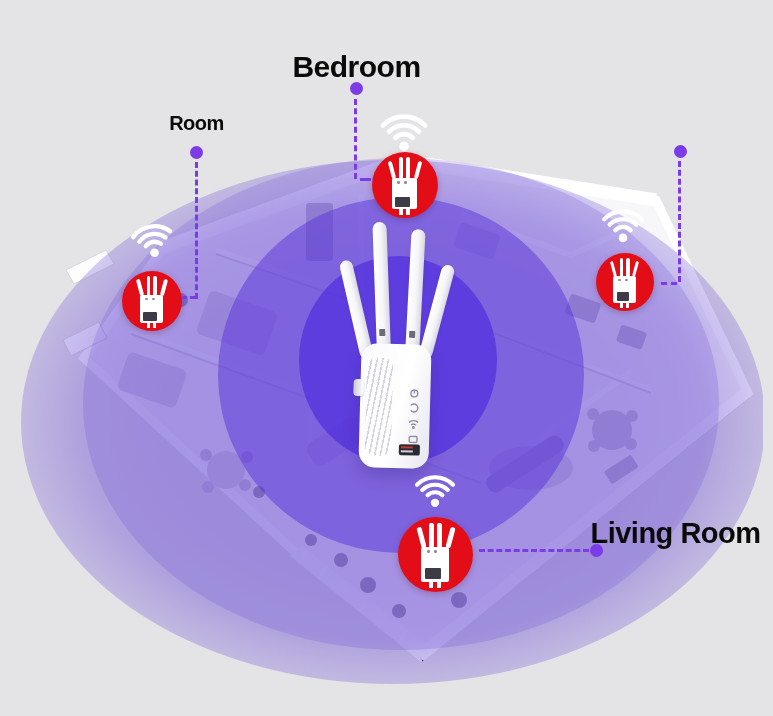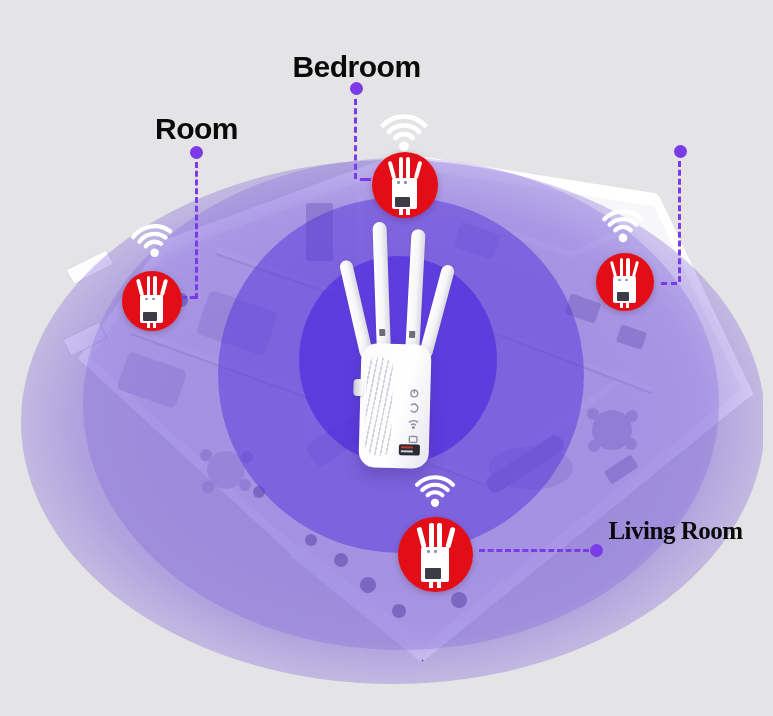--- a/index.html
+++ b/index.html
@@ -72,22 +72,22 @@
     border-radius:2px;}
   .dev-logo::after{content:"";position:absolute;left:2px;top:2px;width:12px;height:2px;
     background:#c2382e;box-shadow:0 4px 0 #cfcede;}
   .dev-knob{position:absolute;left:-7px;top:36px;width:10px;height:17px;border-radius:4px;
     background:linear-gradient(90deg,#c9c6d4,#ffffff);box-shadow:0 1px 2px rgba(60,50,110,.3);}
 
   
   .room-label{position:absolute;z-index:7;transform:translateX(-50%);
     color:var(--label-text);font-weight:bold;letter-spacing:-.5px;white-space:nowrap;}
   .lbl-bedroom{font-size:30px;}
-  .lbl-room,.lbl-kitchen{font-size:30px;}
-  .lbl-living{font-size:25px;font-family:Liberation Serif, serif;}
+  .lbl-room,.lbl-kitchen{font-size:20px;}
+  .lbl-living{font-size:29px;}
   .dot{position:absolute;width:13px;height:13px;border-radius:50%;
     background:var(--accent-purple);z-index:7;}
   .dash-v{position:absolute;width:0;border-left:3px dashed var(--accent-purple);z-index:6;}
   .dash-h{position:absolute;height:0;border-top:3px dashed var(--accent-purple);z-index:6;}
 </style>
 </head>
 <body>
 
 <div class="stage">
 

